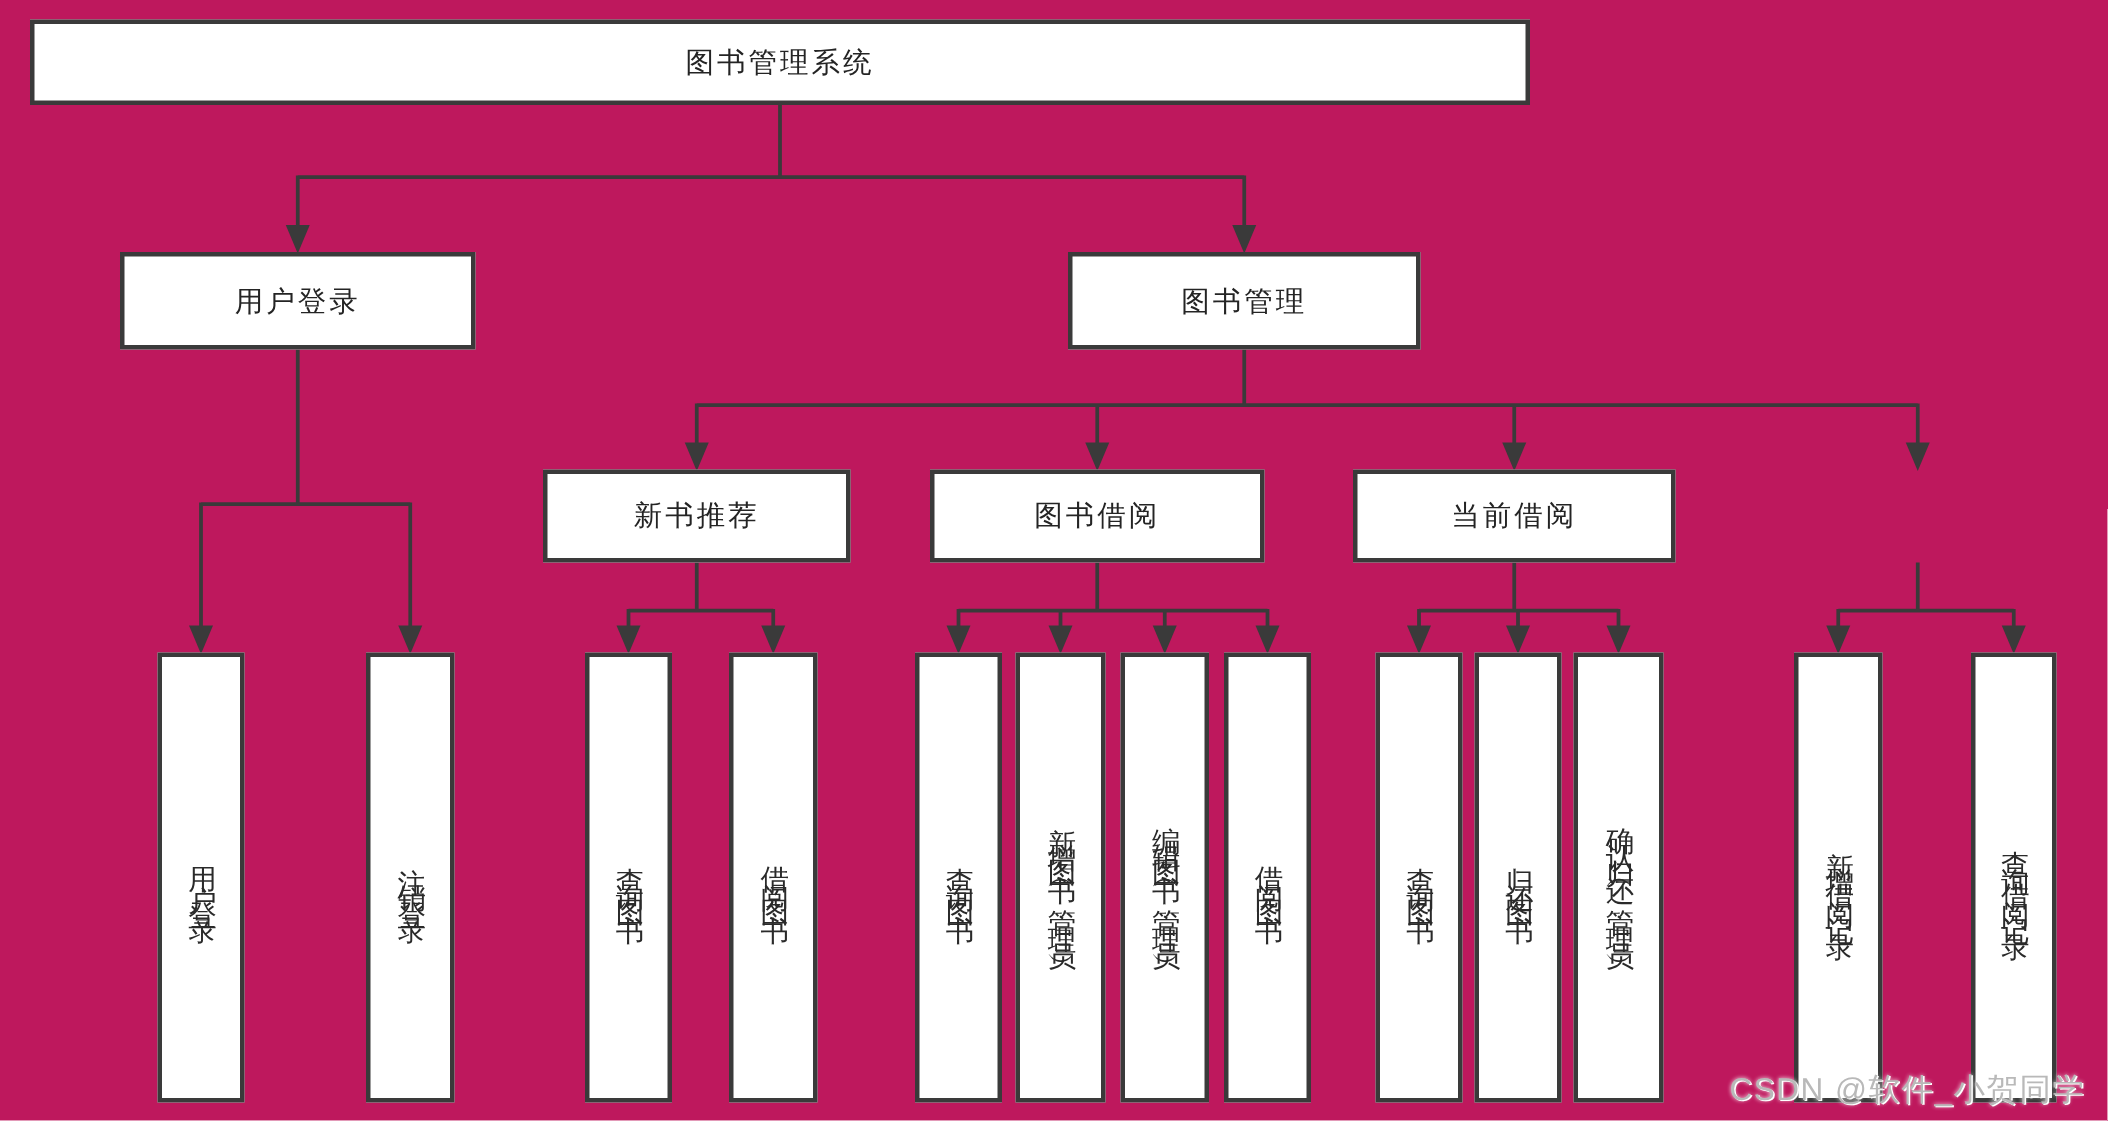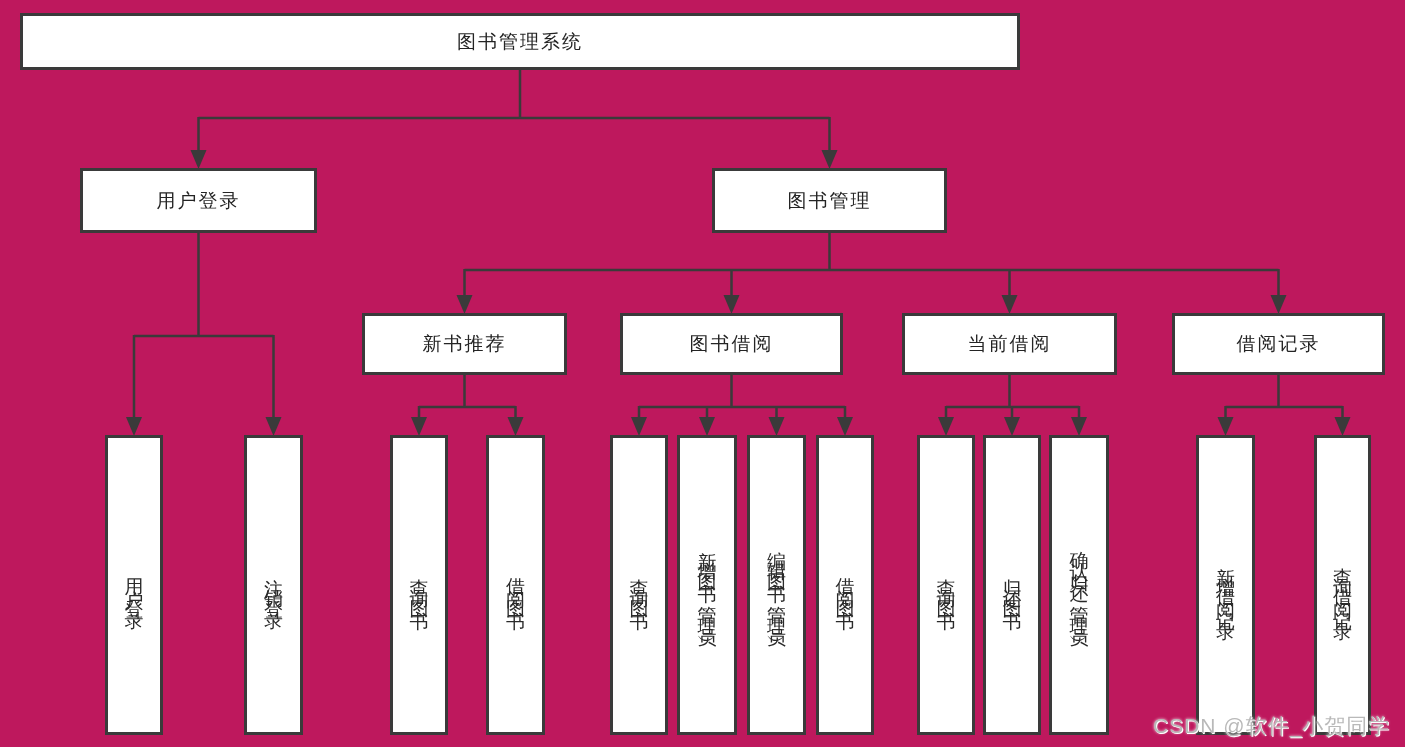--- a/index.html
+++ b/index.html
@@ -85,23 +85,20 @@
 
   <div class="box hbox" style="left:712px;top:168px;width:235px;height:65px;">
     <span>图书管理</span>
   </div>
   <div class="box hbox" style="left:620px;top:313px;width:223px;height:62px;">
     <span>图书借阅</span>
   </div>
   <div class="box hbox" style="left:902px;top:313px;width:215px;height:62px;font-family:Liberation Serif, serif;">
     <span>当前借阅</span>
   </div>
-  <div class="box hbox" style="left:1172px;top:313px;width:213px;height:62px;">
-    <span>借阅记录</span>
-  </div>
 
   <div class="box leaf" style="left:105px;top:435px;width:58px;height:300px;">
     <span class="vtext">用户登录</span>
   </div>
   <div class="box leaf" style="left:244px;top:435px;width:59px;height:300px;">
     <span class="vtext">注销登录</span>
   </div>
 
   <div class="box leaf" style="left:390px;top:435px;width:58px;height:300px;">
     <span class="vtext">查询图书</span>

